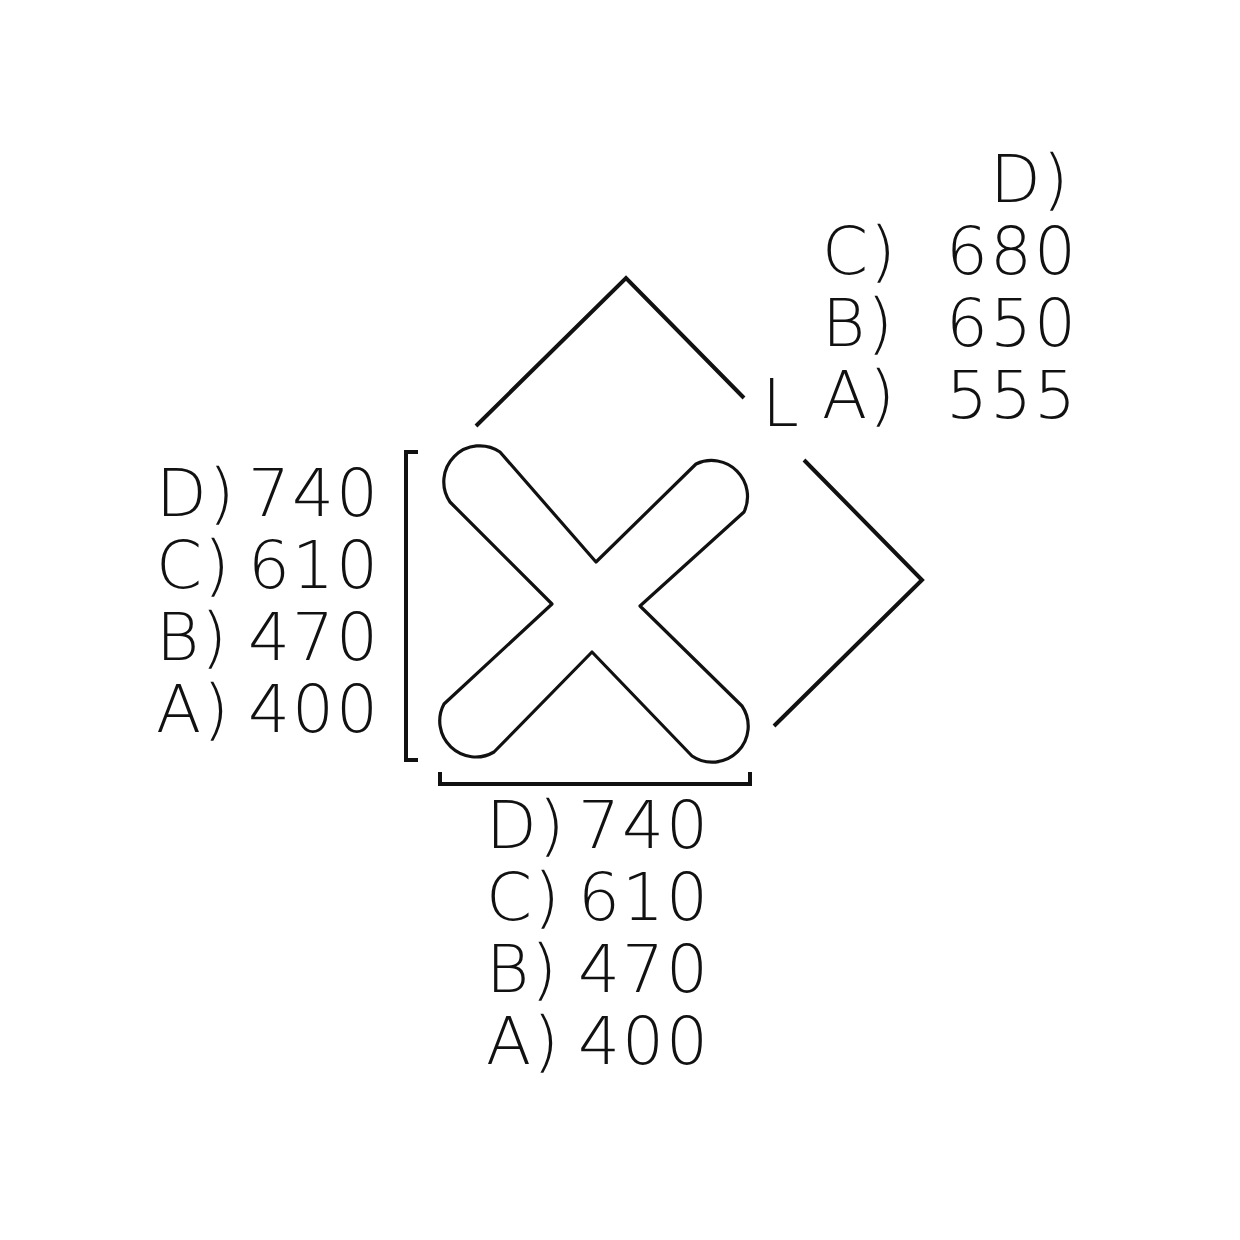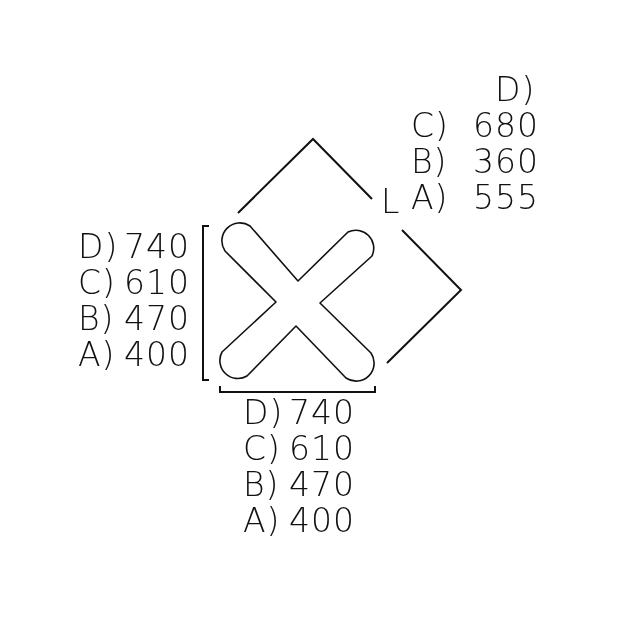--- a/index.html
+++ b/index.html
@@ -52,21 +52,21 @@
 <div id="l-marker">L</div>
 
 <div id="top-right-labels" class="label-block">
   <div class="label-row">
     <span class="key">D)</span>
   </div>
   <div class="label-row">
     <span class="key">C)</span><span class="val">680</span>
   </div>
   <div class="label-row">
-    <span class="key">B)</span><span class="val">360</span>
+    <span class="key">B)</span><span class="val">650</span>
   </div>
   <div class="label-row">
     <span class="key">A)</span><span class="val">555</span>
   </div>
 </div>
 
 <div id="left-labels" class="label-block">
   <div class="label-row">
     <span class="key">D)</span><span class="val">740</span>
   </div>

